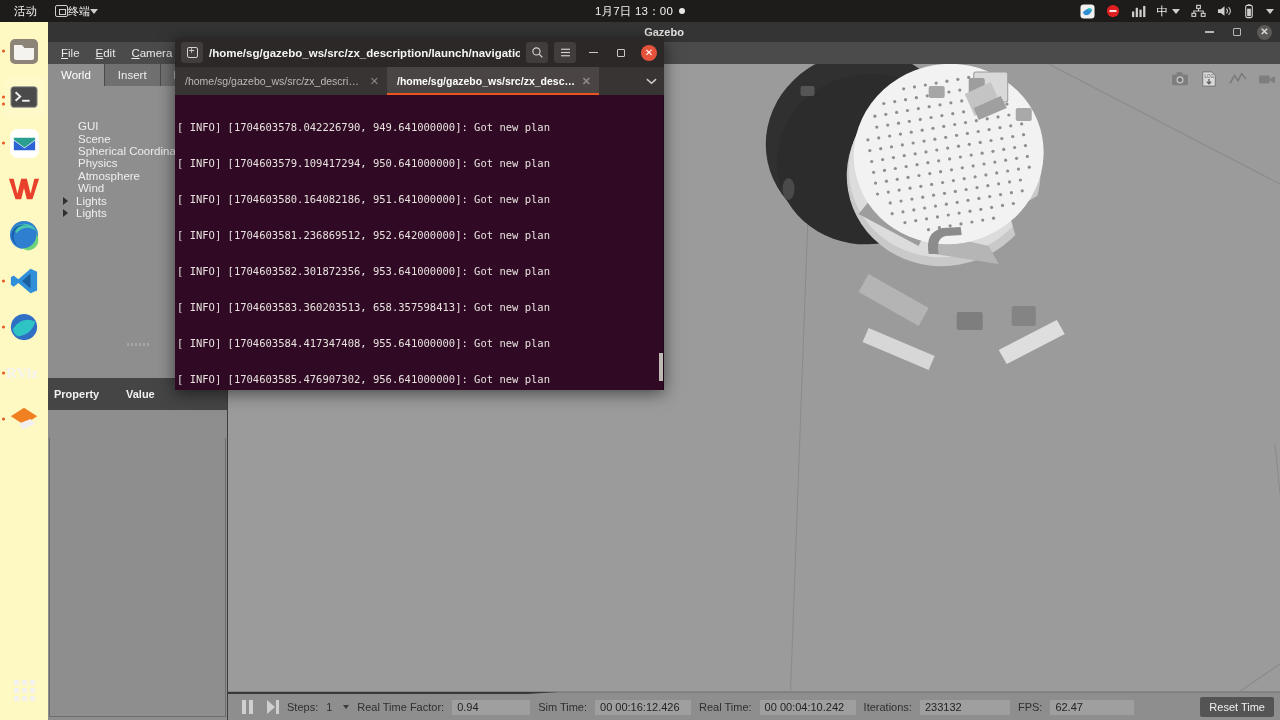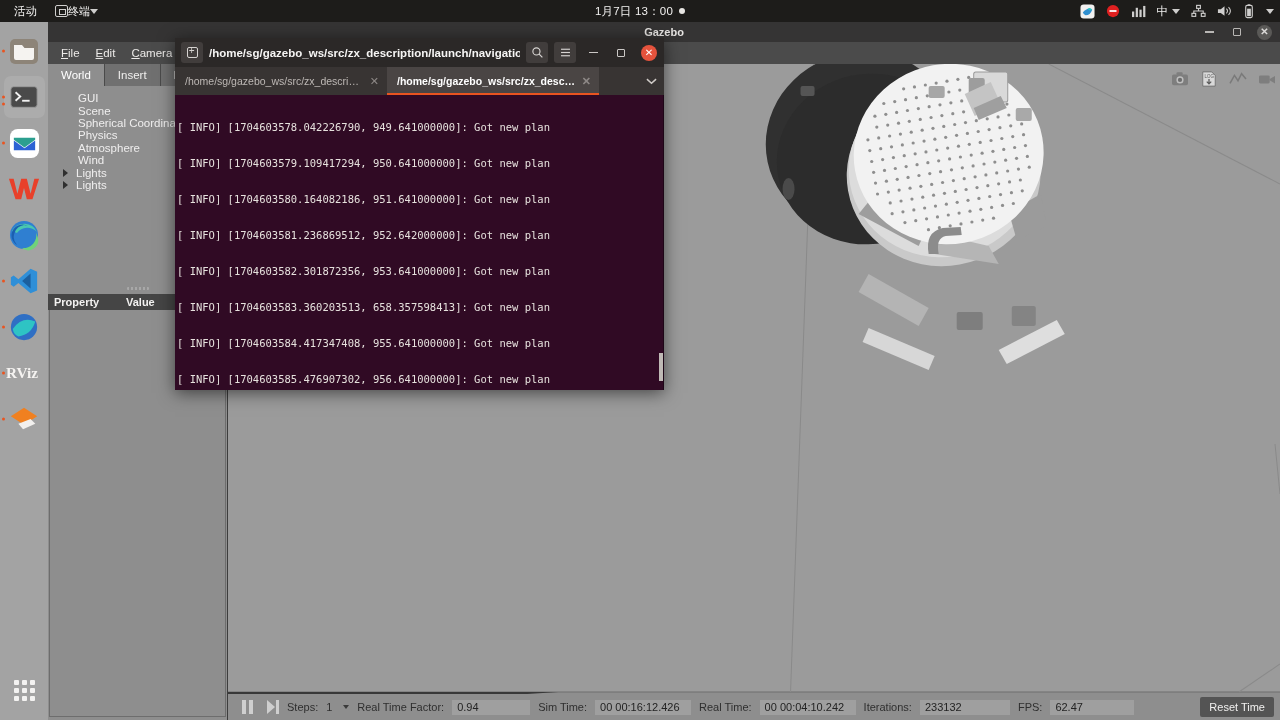--- a/index.html
+++ b/index.html
@@ -40,21 +40,21 @@
   }
   .caret-dn {
     width: 0; height: 0; border-left: 4px solid transparent; border-right: 4px solid transparent;
     border-top: 5px solid #cfcecd;
   }
   .tray-ico { display: flex; align-items: center; }
 
   
   .dock {
     position: absolute; left: 0; top: 22px; width: 48px; height: 698px;
-    background: #a3a3a3; z-index: 55;
+    background: #fef9c3; z-index: 55;
   }
   .dock-item {
     position: relative; width: 48px; height: 46px;
     display: flex; align-items: center; justify-content: center;
   }
   .dock-run {
     position: absolute; left: 2px; top: 50%; transform: translateY(-50%);
     width: 3px; height: 3px; border-radius: 50%; background: #e95420;
   }
   .dock-run.two::after {
@@ -97,21 +97,21 @@
     padding-left: 6px; gap: 2px; font-size: 11.5px; color: #eceae8;
   }
   .gz-menu { padding: 2px 7px; }
   .gz-menu u { text-decoration: underline; }
 
   .gz-body { position: relative; height: 656px; display: flex; }
 
   
   .gz-left {
     width: 180px; background: #8e8e8e; border-right: 1px solid #3d3d3d;
-    display: flex; flex-direction: column;
+    display: flex; flex-direction: column; gap: 28px;
   }
   .gz-tabs { display: flex; height: 22px; background: #5a5a5a; }
   .gz-tab {
     padding: 0 13px; font-size: 11.5px; color: #f0efee;
     display: flex; align-items: center; background: #707070;
     border-right: 1px solid #4a4a4a;
   }
   .gz-tab.active { background: #8e8e8e; color: #fff; }
   .gz-tree { padding: 6px 0 0 0; font-size: 11.5px; color: #efeeee; flex: 0 0 auto; }
   .gz-tree .row {
@@ -123,21 +123,21 @@
     width: 0; height: 0; border-top: 4px solid transparent; border-bottom: 4px solid transparent;
     border-left: 5px solid #2f2f2f; margin-right: 4px; margin-left: 1px;
   }
   .gz-splitter {
     height: 11px; background: #8e8e8e; display: flex; align-items: center; justify-content: center;
     margin-top: 92px;
   }
   .gz-splitter .grip { width: 22px; height: 3px; background: #a8a8a8; border-radius: 1px;
     background-image: repeating-linear-gradient(90deg,#a8a8a8 0 2px,#8e8e8e 2px 4px); }
   .gz-propbar {
-    height: 16px; background: #454545; color: #f2f1f0; font-size: 11px; font-weight: bold;
+    height: 32px; background: #454545; color: #f2f1f0; font-size: 11px; font-weight: bold;
     display: flex; align-items: center;
   }
   .gz-propbar .c1 { padding-left: 6px; width: 78px; }
   .gz-propbar .c2 { }
   .gz-propbody { flex: 1; background: #8e8e8e; border: 1px solid #6d6d6d; border-top: none; margin: 0 1px 3px 1px; }
 
   
   .gz-view { flex: 1; position: relative; background: #a16207; overflow: hidden; }
   .gz-viewtools {
     position: absolute; right: 4px; top: 4px; height: 22px; display: flex; align-items: center; gap: 11px;

